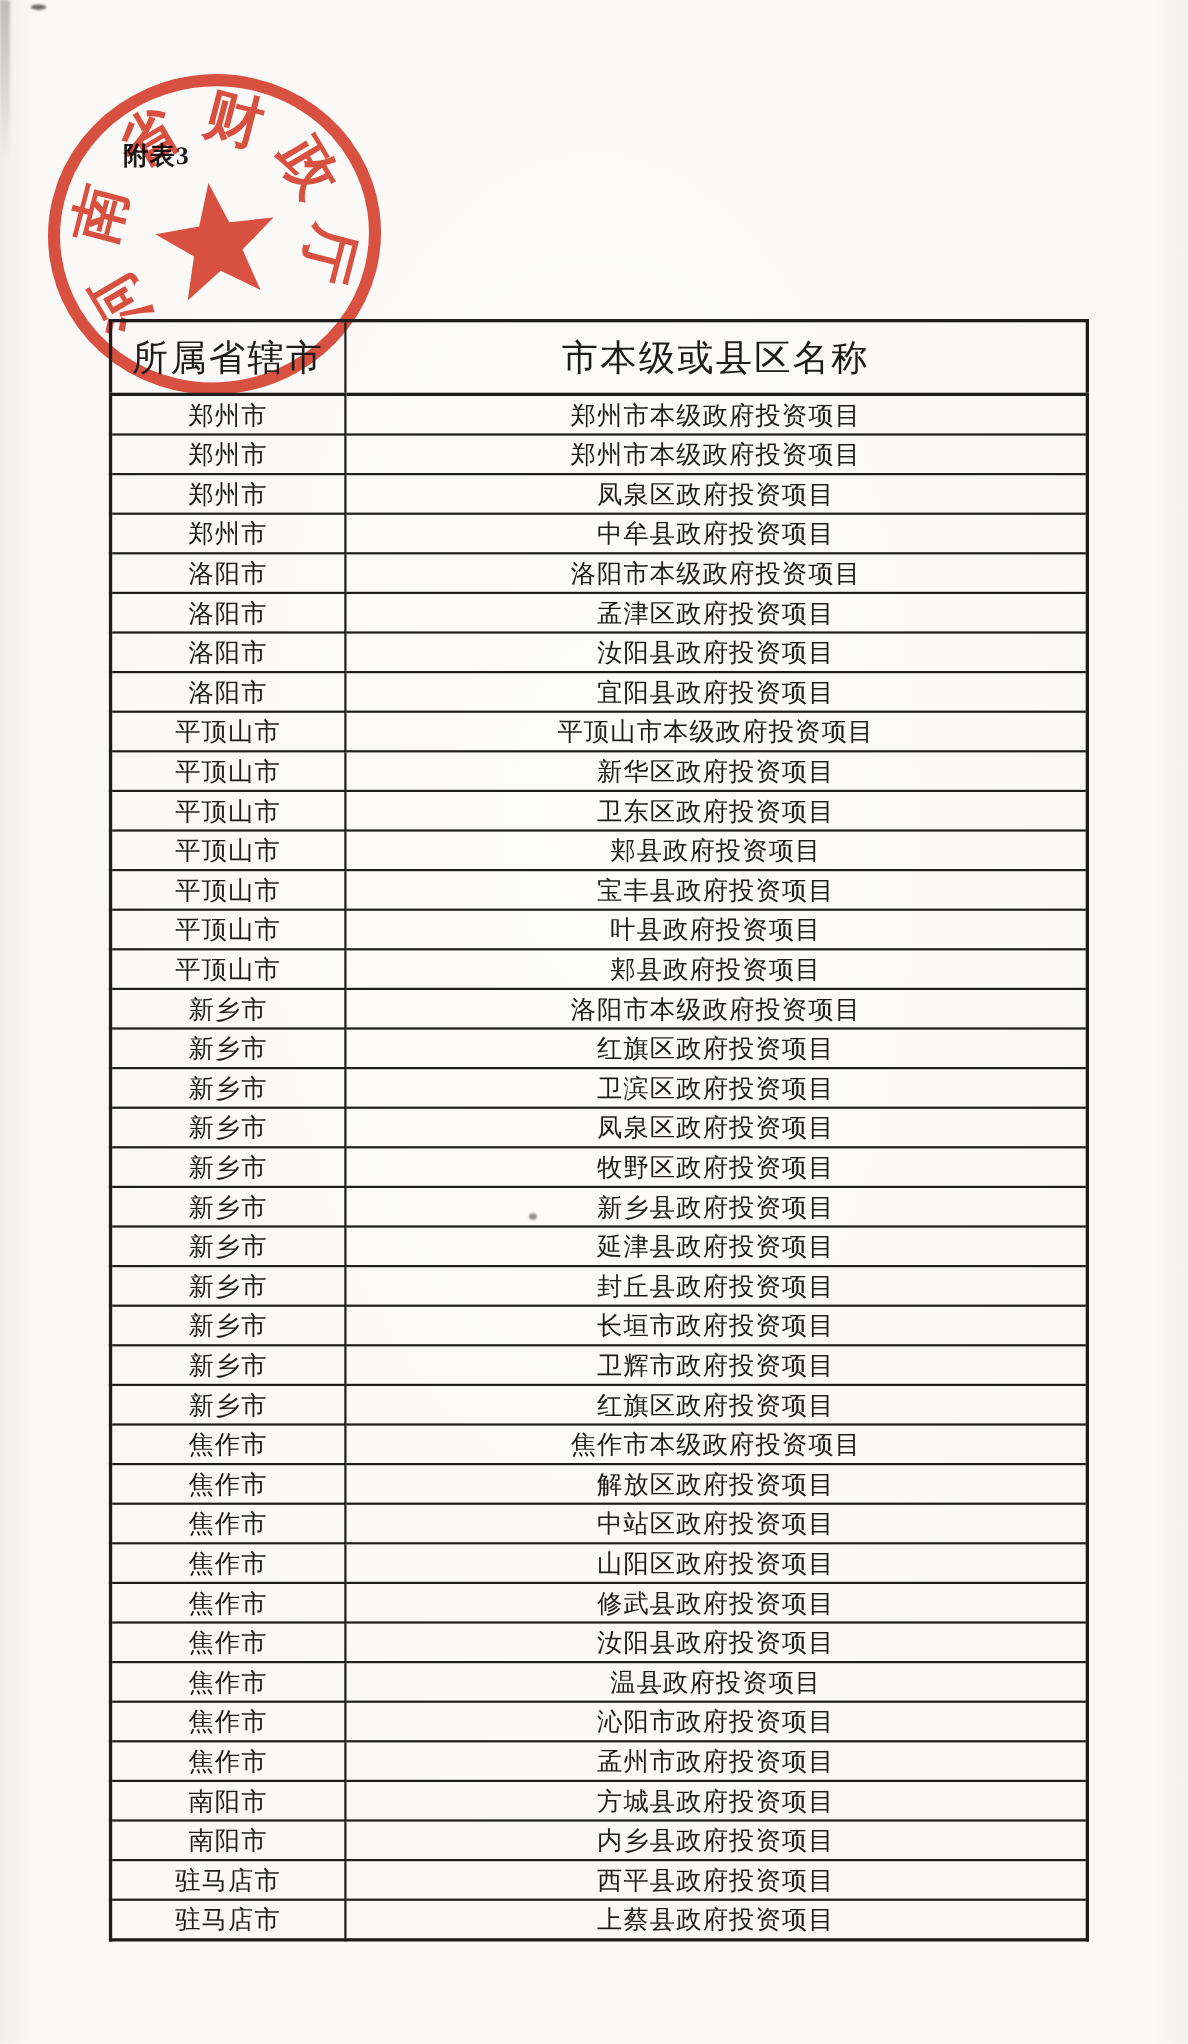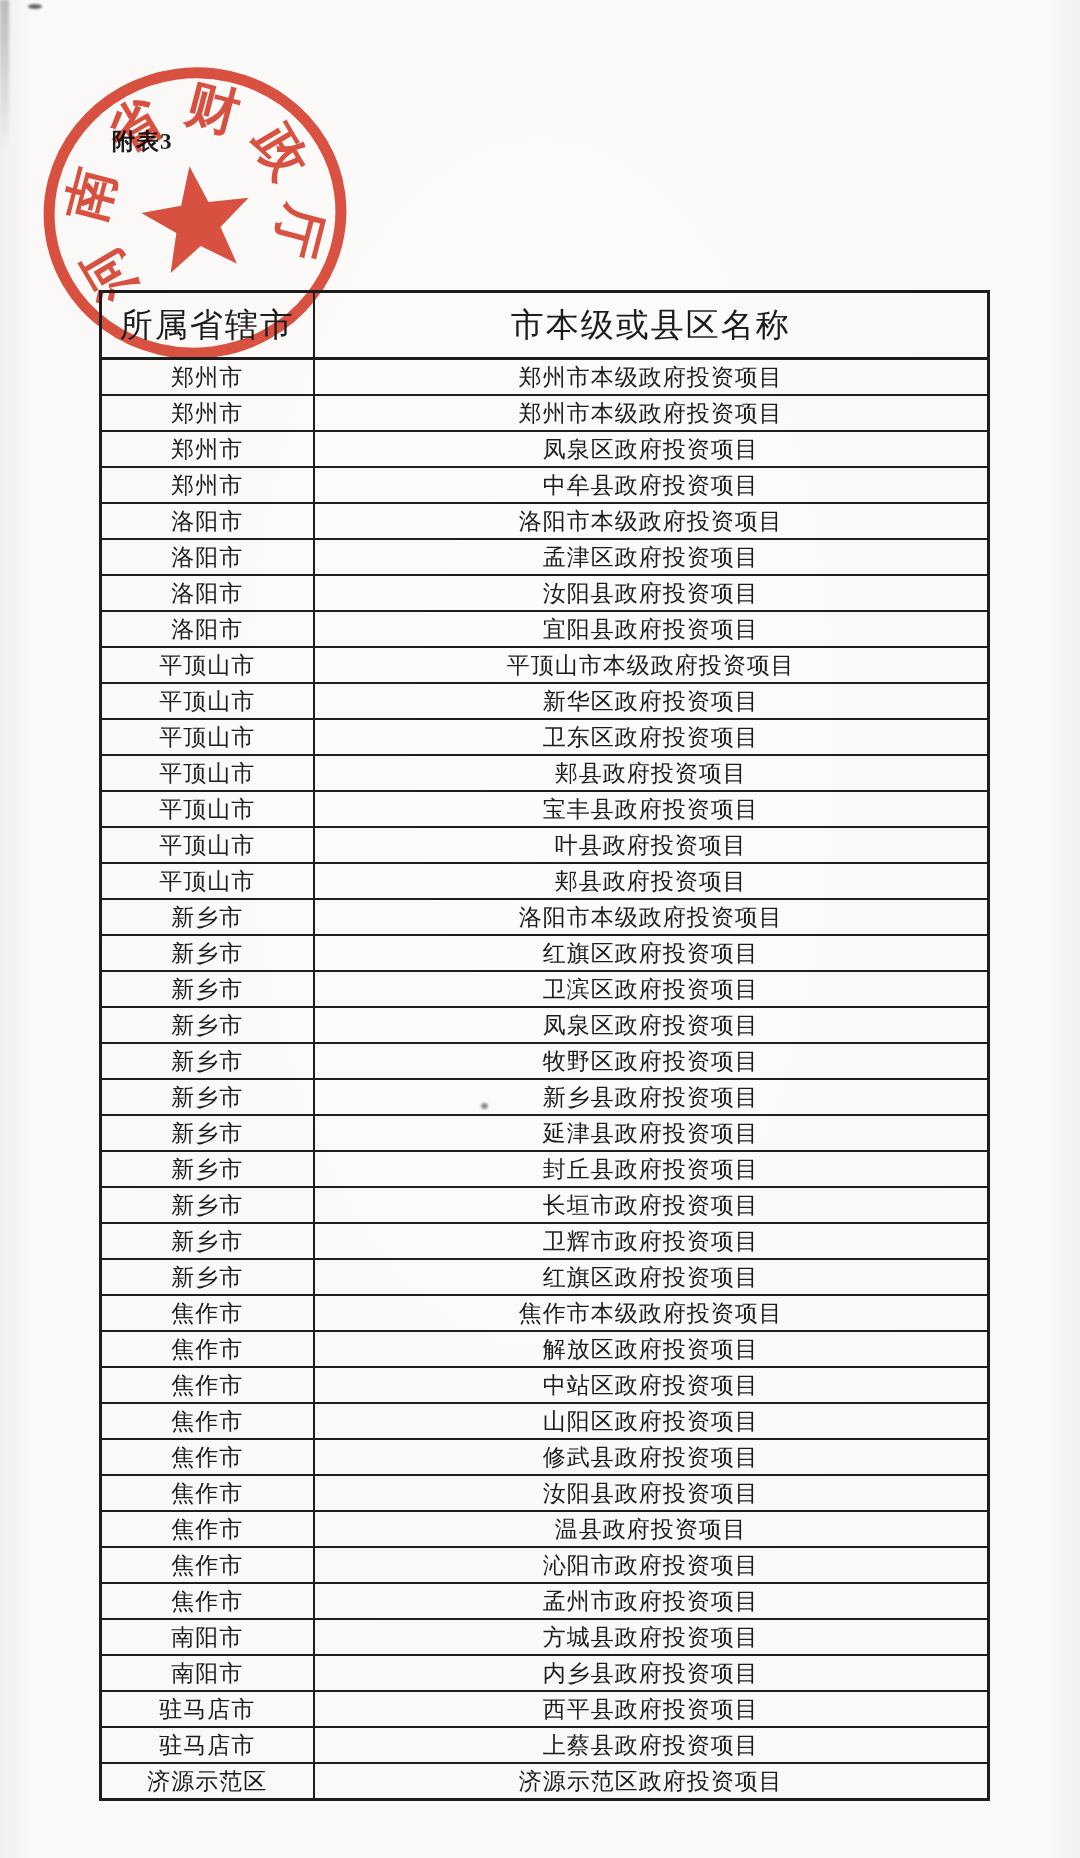--- a/index.html
+++ b/index.html
@@ -246,22 +246,18 @@
         <td>内乡县政府投资项目</td>
       </tr>
       <tr>
         <td>驻马店市</td>
         <td>西平县政府投资项目</td>
       </tr>
       <tr>
         <td>驻马店市</td>
         <td>上蔡县政府投资项目</td>
       </tr>
-      <tr>
-        <td>济源示范区</td>
-        <td>济源示范区政府投资项目</td>
-      </tr>
     </tbody>
 </table>
 
 <div class="speck a"></div>
 <div class="speck b"></div>
 <div class="edge-smudge"></div>
 
 </body></html>

